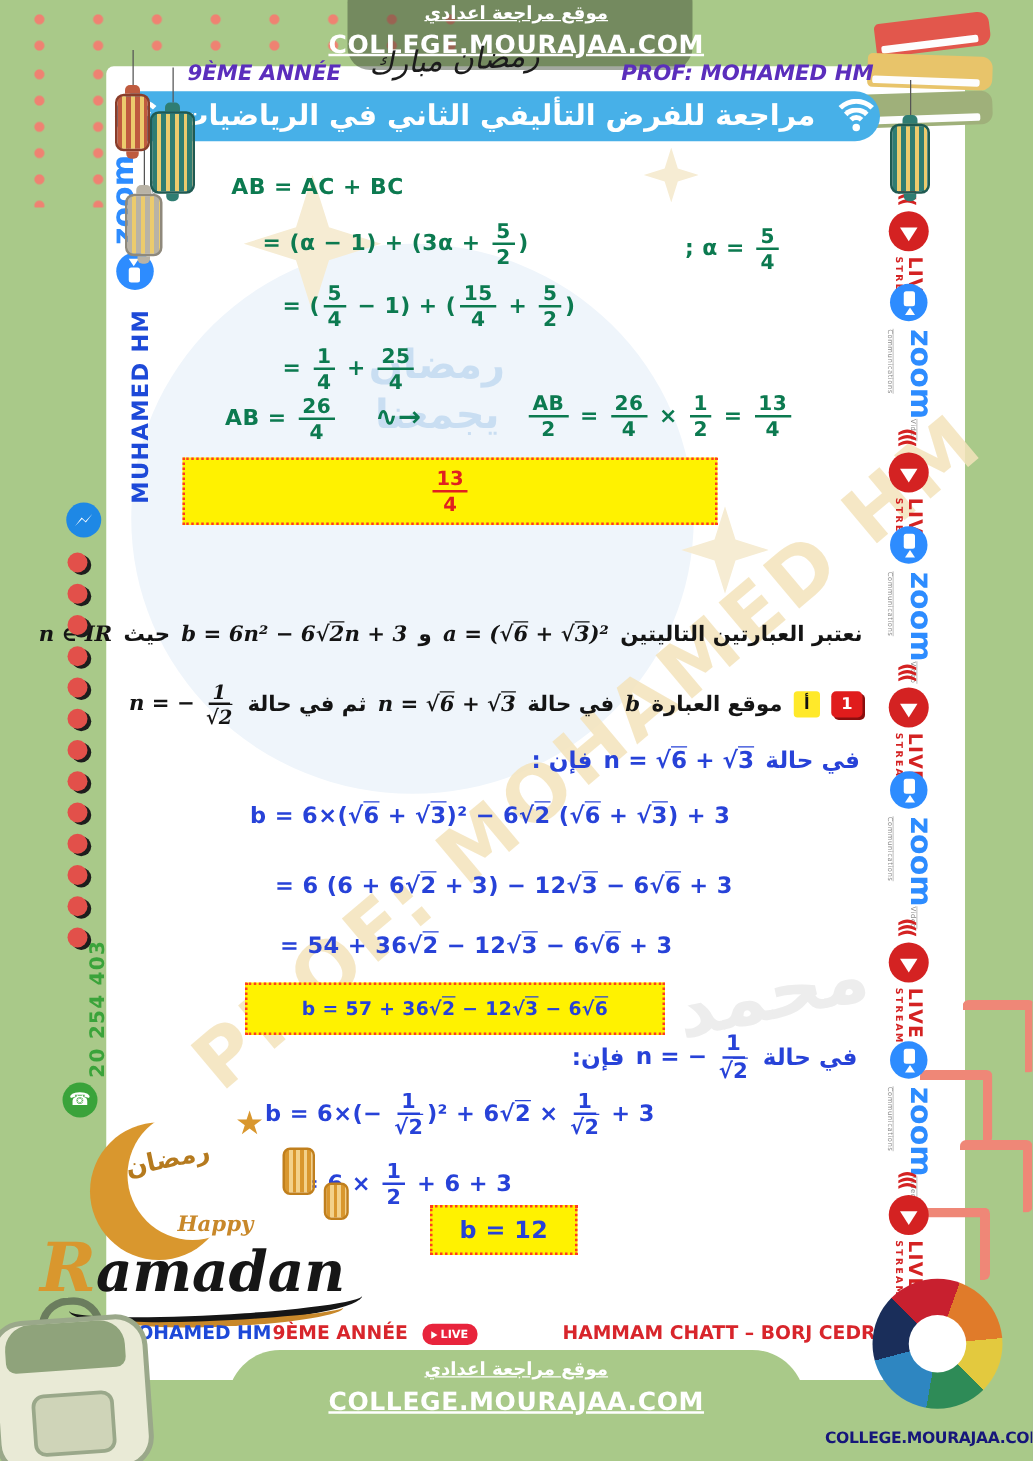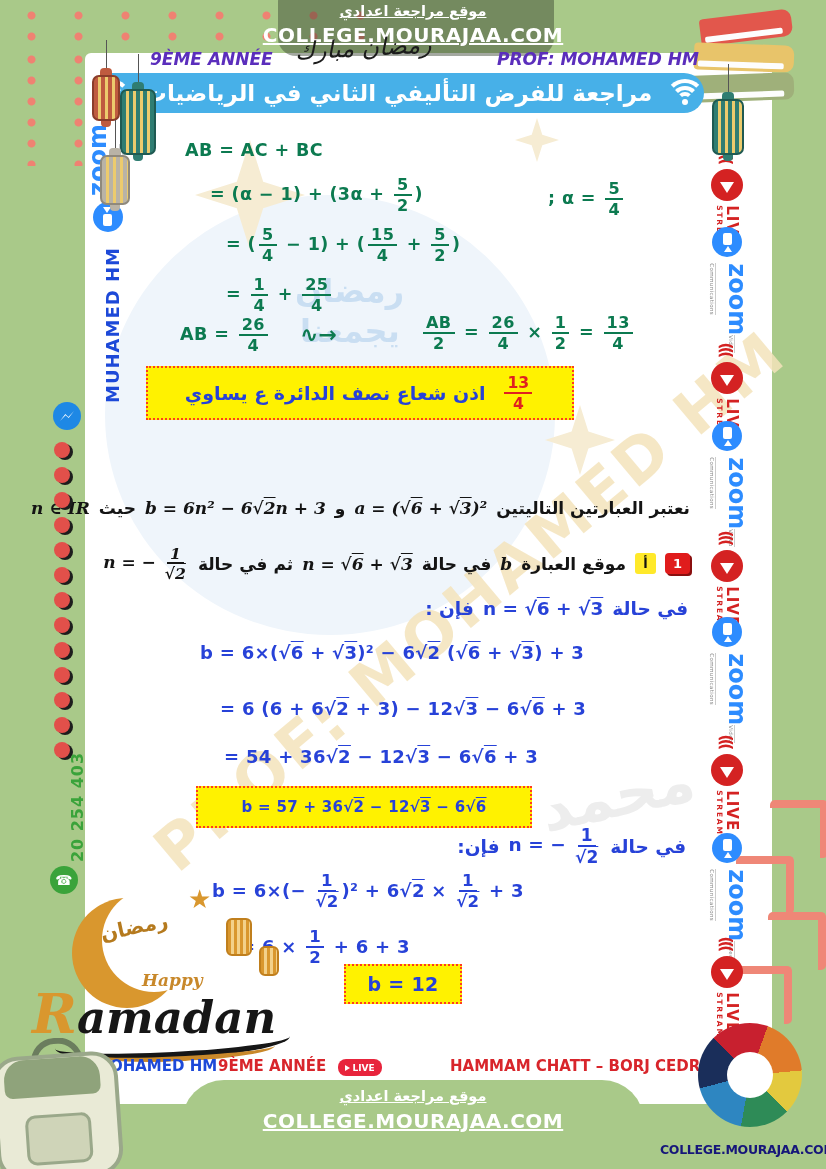--- a/index.html
+++ b/index.html
@@ -277,21 +277,20 @@
         <span class="fd">4</span>
       </span> × <span class="frac">
         <span class="fn">1</span>
         <span class="fd">2</span>
       </span> = <span class="frac">
         <span class="fn">13</span>
         <span class="fd">4</span>
       </span></div>
 
   <div class="ybox" style="left:146px;top:366px;width:424px;height:50px;">
-    <span class="n1t">اذن شعاع نصف الدائرة ع يساوي</span>
     <span class="n1v"><span class="frac">
           <span class="fn">13</span>
           <span class="fd">4</span>
         </span></span>
   </div>
 
 
   <div class="pl" style="right:136px;top:498px;">
     <span>نعتبر العبارتين التاليتين</span>
     <span class="pm">a = (√<span class="ovl">6</span> + √<span class="ovl">3</span>)²</span>

